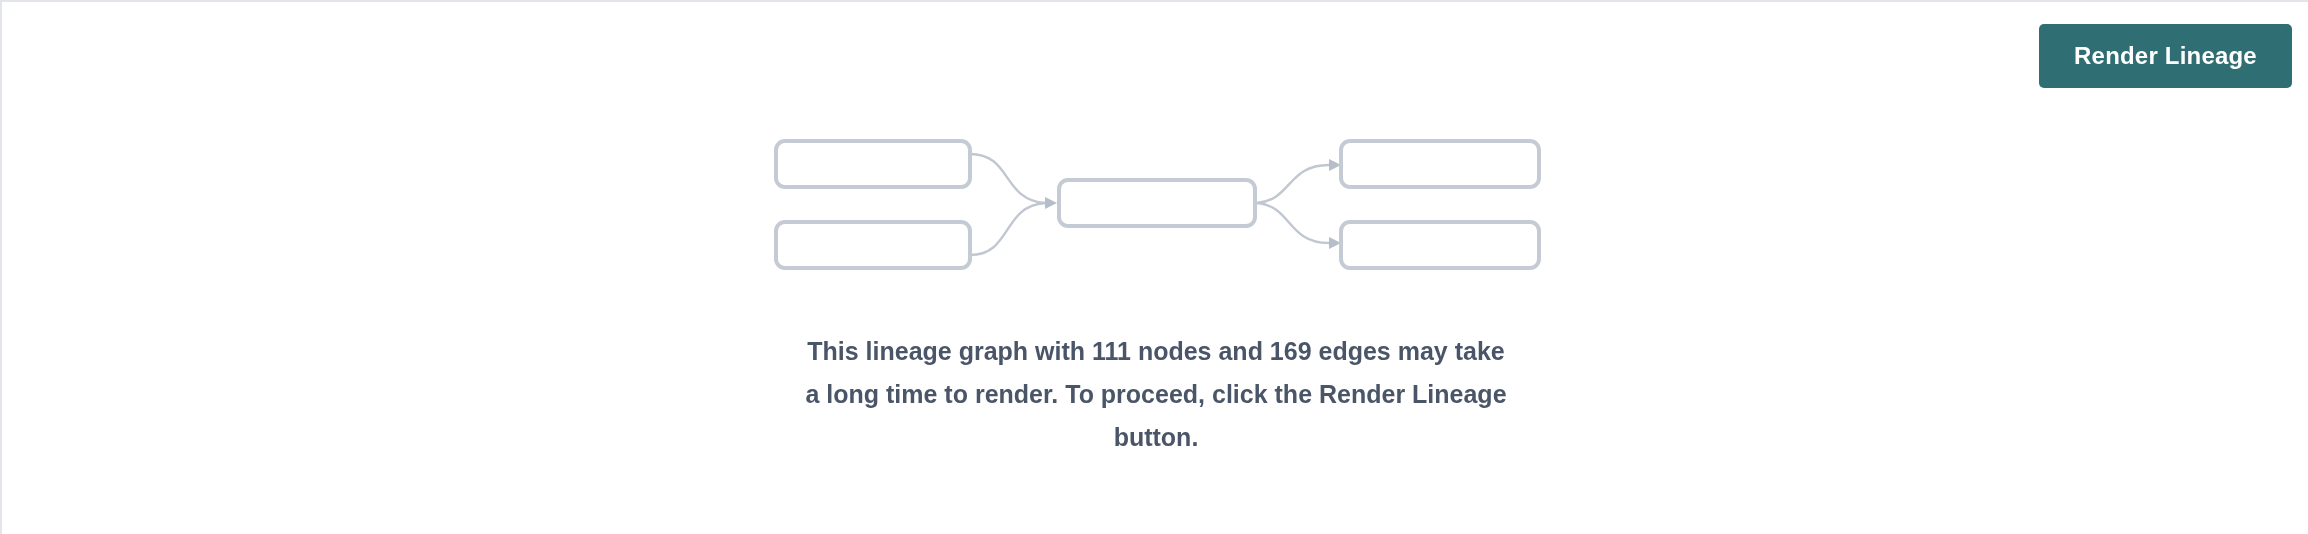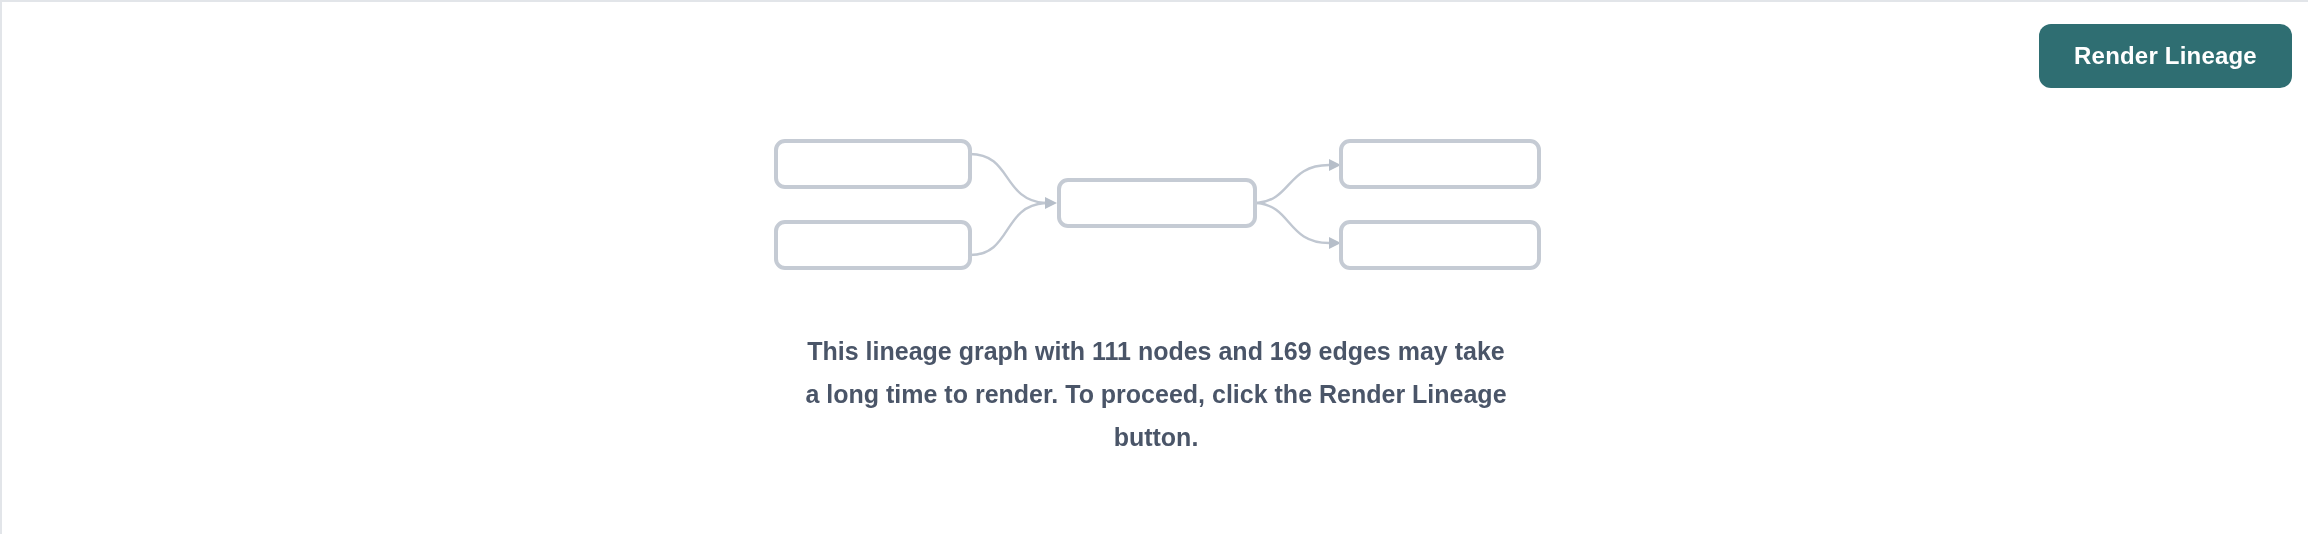--- a/index.html
+++ b/index.html
@@ -25,21 +25,21 @@
   
   #render-lineage-button {
     position: absolute;
     left: 2037px;
     top: 22px;
     width: 253px;
     height: 64px;
     background: #2f6e72;
     color: #ffffff;
     border: none;
-    border-radius: 12px;
+    border-radius: 5px;
     font-family: "Liberation Sans", sans-serif;
     font-size: 24px;
     font-weight: bold;
     letter-spacing: 0.2px;
     cursor: pointer;
     padding: 0;
     display: flex;
     align-items: center;
     justify-content: center;
   }

